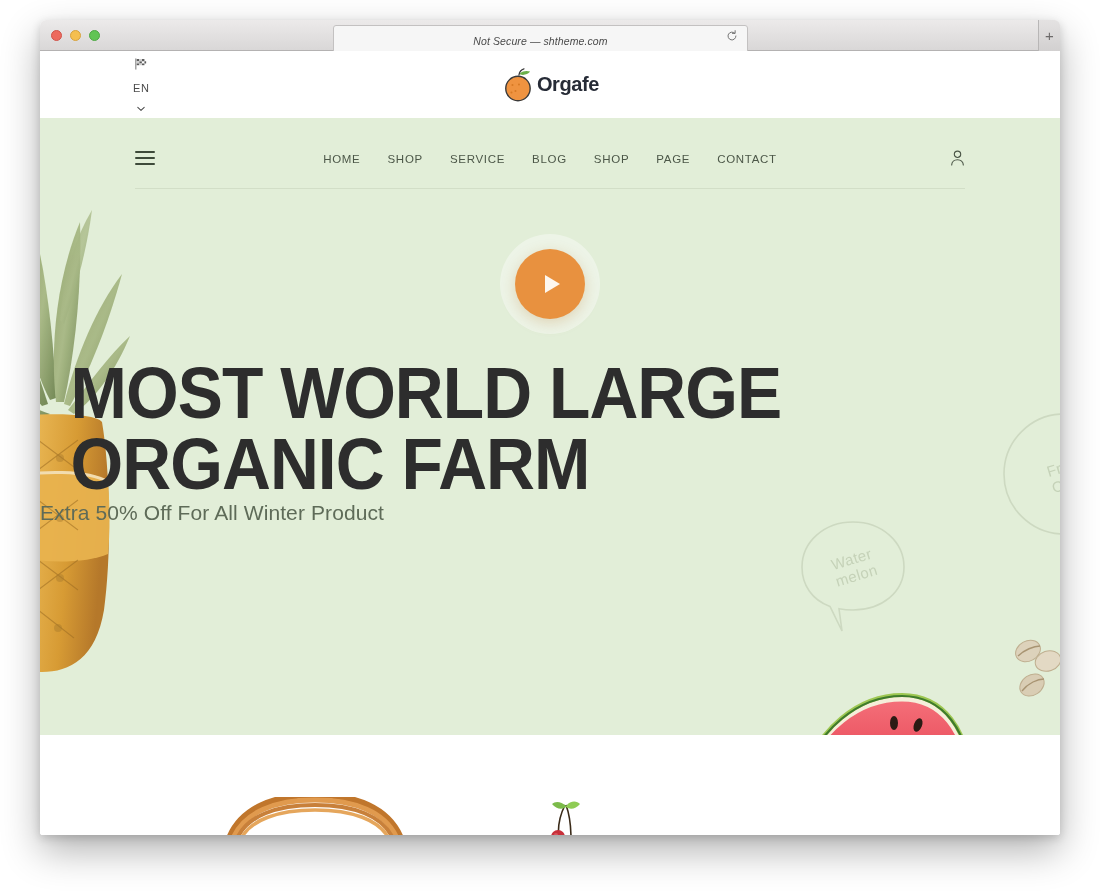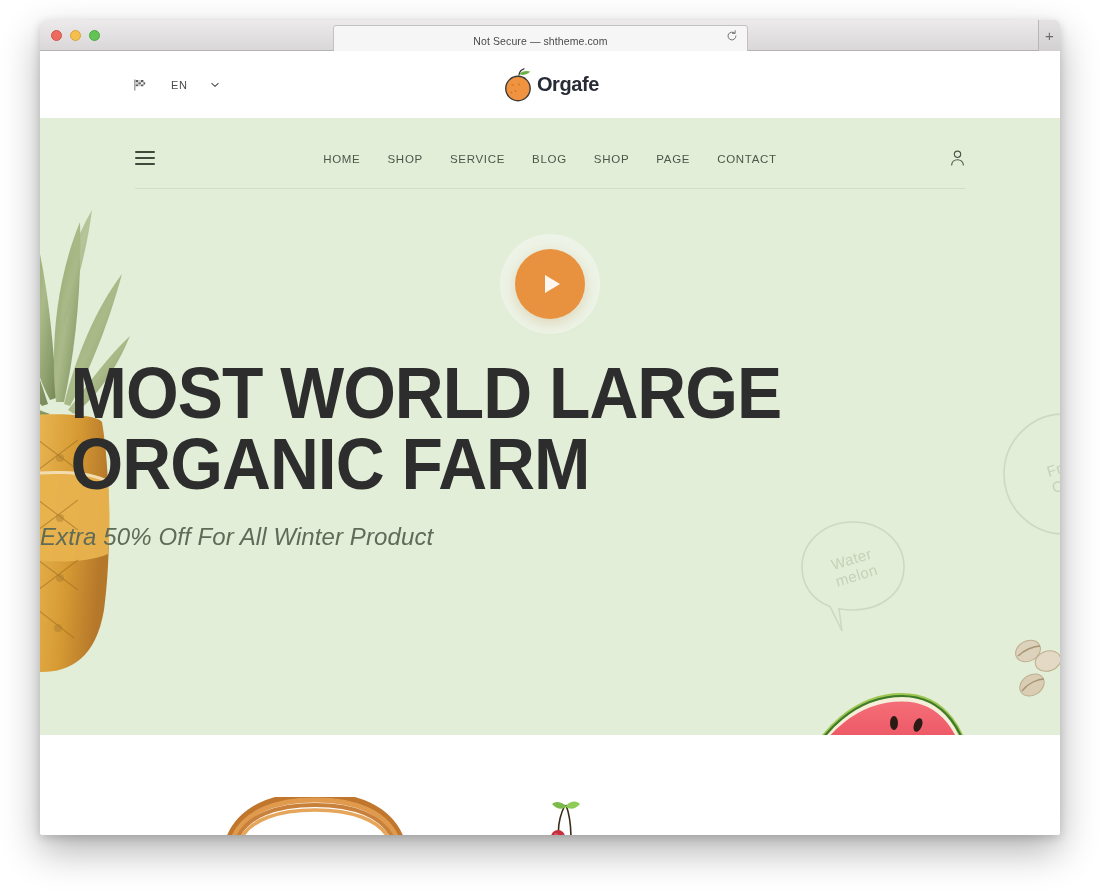--- a/index.html
+++ b/index.html
@@ -37,21 +37,21 @@
   .light.yellow { background: #f5bf4f; border: 1px solid #d7a33e; }
   .light.green  { background: #61c454; border: 1px solid #4ea844; }
 
   .url-bar {
     position: absolute;
     left: 293px; top: 5px;
     width: 415px; height: 31px;
     background: #f6f6f6;
     border: 1px solid #c3c1c1;
     border-radius: 3px;
-    display: flex; align-items: center; justify-content: center;
+    display: flex; align-items: center; justify-content: center; font-style: italic;
   }
   .url-text {
     font-size: 10.5px; color: #4a4a4a; letter-spacing: 0.1px;
   }
   .reload-icon {
     position: absolute; right: 8px; top: 3px;
     width: 14px; height: 14px; color: #6d6d6d;
   }
   .tab-plus {
     position: absolute; right: 0; top: 0;
@@ -73,21 +73,21 @@
   
   .site-topbar {
     position: relative;
     height: 67px;
     background: #ffffff;
     display: flex; align-items: center;
   }
   .lang-switch {
     position: absolute; left: 93px; top: 50%;
     transform: translateY(-50%);
-    display: flex; align-items: center; gap: 24px;
+    display: flex; align-items: center; gap: 12px; flex-direction: column;
   }
   .flag-icon { width: 14px; height: 12px; display: block; }
   .lang-label {
     font-size: 11px; color: #4b4b4b; letter-spacing: 0.6px;
   }
   .chev-down { width: 8px; height: 6px; display: block; color: #4b4b4b; }
 
   .brand {
     position: absolute; left: 50%; top: 50%;
     transform: translate(-50%, -50%);
@@ -226,26 +226,24 @@
     font-size: 72px;
     font-weight: 700;
     color: #2d2d2d;
     line-height: 0.99;
     letter-spacing: -1px;
     font-family: "Liberation Sans Narrow", "Liberation Sans", sans-serif;
     transform: scaleX(0.94);
   }
   .hero-title .line2 { display: block; }
   .hero-sub {
-    margin-top: 22px;
-    font-size: 24px;
+    font-size: 21px;
     color: #5e6b58;
     font-weight: 400;
     letter-spacing: 0.1px;
-    font-style: italic;
   }
 
   
   .below-section {
     position: relative;
     height: 100px;
     background: #ffffff;
     overflow: hidden;
   }
   .basket-handle {

